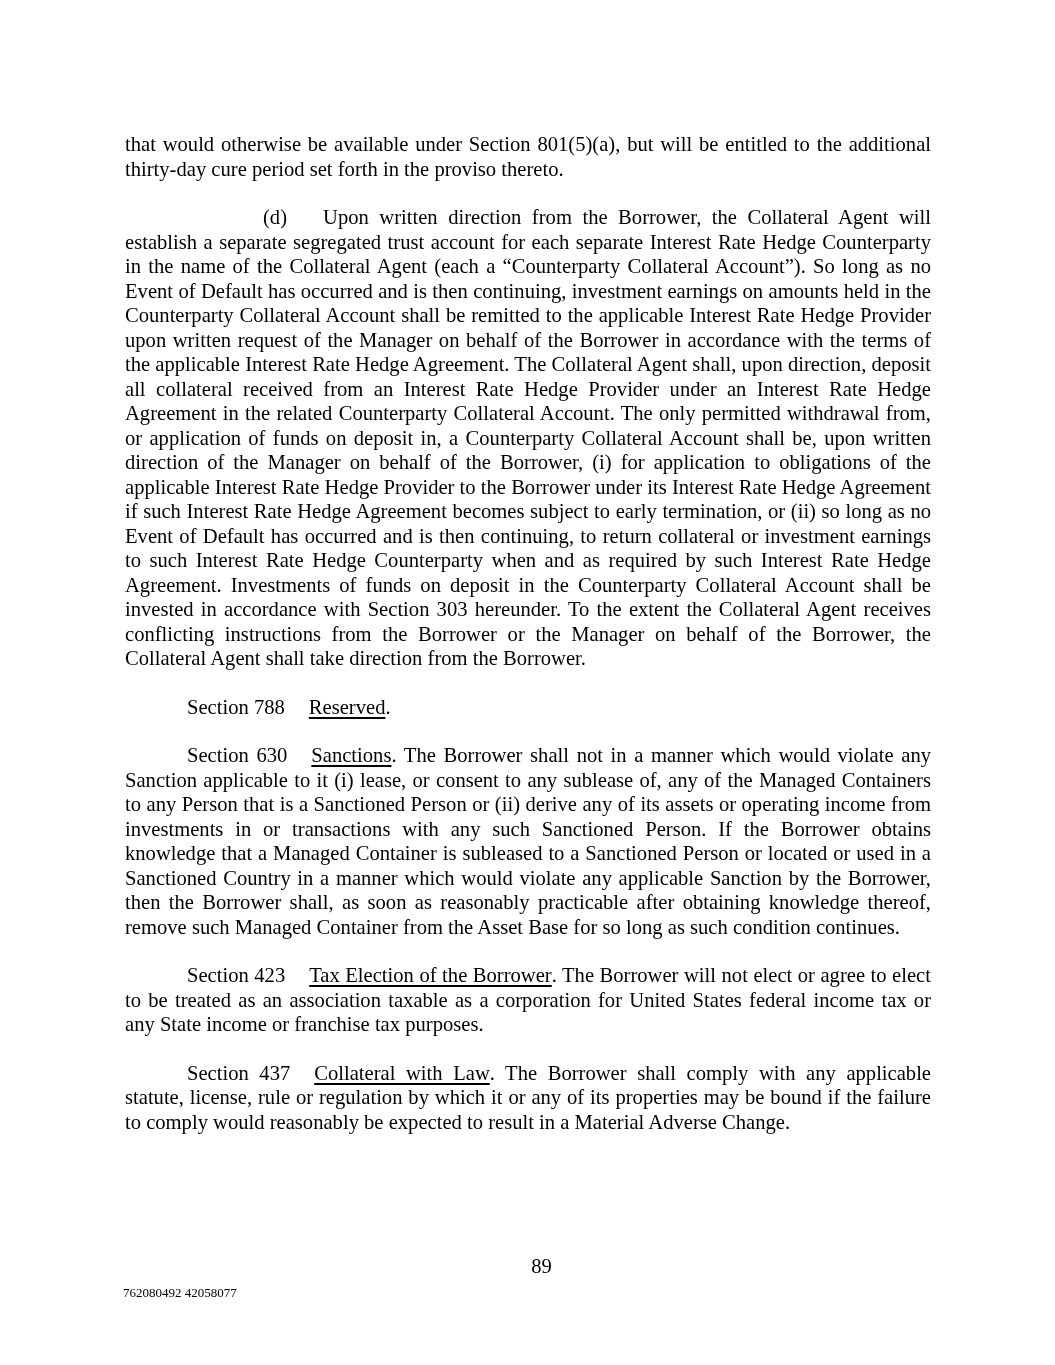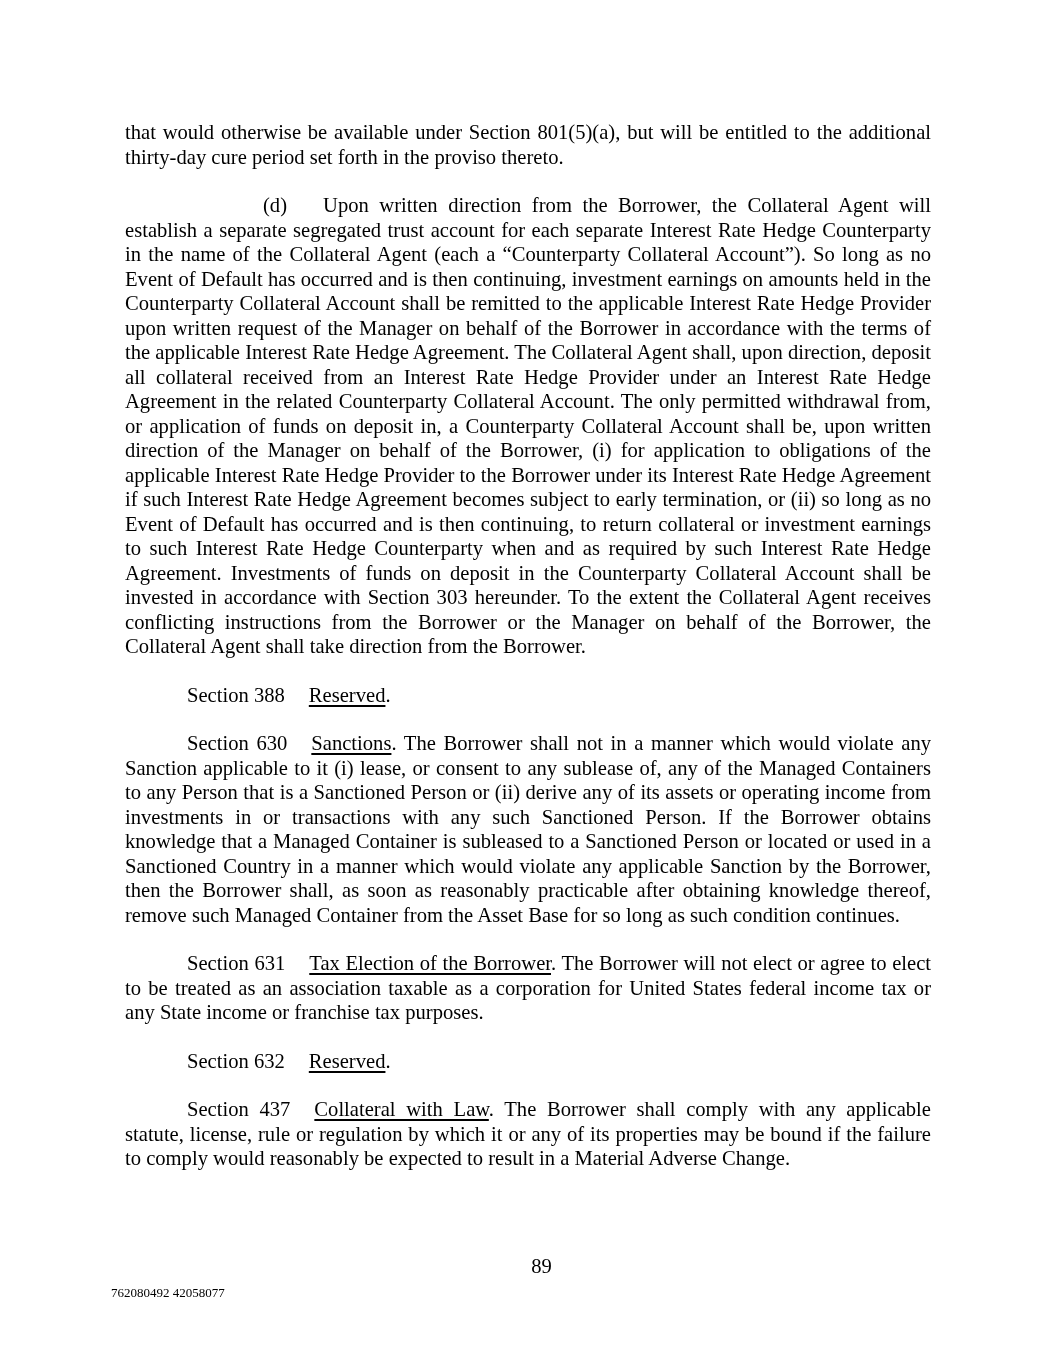--- a/index.html
+++ b/index.html
@@ -22,73 +22,73 @@
     top: 120px;
     width: 806px;
     font-size: 20.6px;
     line-height: 24.5px;
     text-align: justify;
   }
   .para {
     margin: 0 0 24px 0;
   }
   
-  .para.no-indent { text-indent: 0; }
+  .para.no-indent { text-indent: 0; margin-top: 12px; }
   
   .para.sub-indent { text-indent: 138px; }
   
   .para.sec-indent { text-indent: 62px; }
   .tab-sub {
     display: inline-block;
     width: 36px;
   }
   .tab-sec {
     display: inline-block;
     width: 24px;
   }
   .underlined {
     text-decoration: underline;
     text-underline-offset: 3px;
+    font-family: Liberation Serif, serif;
   }
   .page-number {
     position: absolute;
     left: 0;
     top: 1254px;
     width: 1055px;
     text-align: center;
     font-size: 20.6px;
     line-height: 24.5px;
     margin-left: 14px;
   }
   .doc-id-footer {
     position: absolute;
-    left: 111px;
+    left: 123px;
     top: 1285px;
     font-size: 13px;
     line-height: 16px;
   }
 </style>
 </head>
 <body>
 
 <div class="page">
   <div class="content">
 
     <p class="para no-indent"><span>that would otherwise be available under Section 801(5)(a), but will be entitled to the additional thirty-day cure period set forth in the proviso thereto.</span></p>
 
 
     <p class="para sub-indent"><span>(d)</span><span class="tab-sub"></span><span>Upon written direction from the Borrower, the Collateral Agent will establish a separate segregated trust account for each separate Interest Rate Hedge Counterparty in the name of the Collateral Agent (each a “Counterparty Collateral Account”). So long as no Event of Default has occurred and is then continuing, investment earnings on amounts held in the Counterparty Collateral Account shall be remitted to the applicable Interest Rate Hedge Provider upon written request of the Manager on behalf of the Borrower in accordance with the terms of the applicable Interest Rate Hedge Agreement.  The Collateral Agent shall, upon direction, deposit all collateral received from an Interest Rate Hedge Provider under an Interest Rate Hedge Agreement in the related Counterparty Collateral Account. The only permitted withdrawal from, or application of funds on deposit in, a Counterparty Collateral Account shall be, upon written direction of the Manager on behalf of the Borrower, (i) for application to obligations of the applicable Interest Rate Hedge Provider to the Borrower under its Interest Rate Hedge Agreement if such Interest Rate Hedge Agreement becomes subject to early termination, or (ii) so long as no Event of Default has occurred and is then continuing, to return collateral or investment earnings to such Interest Rate Hedge Counterparty when and as required by such Interest Rate Hedge Agreement. Investments of funds on deposit in the Counterparty Collateral Account shall be invested in accordance with Section 303 hereunder. To the extent the Collateral Agent receives conflicting instructions from the Borrower or the Manager on behalf of the Borrower, the Collateral Agent shall take direction from the Borrower.</span></p>
 
-    <p class="para sec-indent"><span>Section 388</span><span class="tab-sec"></span><span class="underlined">Reserved</span><span>.</span></p>
+    <p class="para sec-indent"><span>Section 788</span><span class="tab-sec"></span><span class="underlined">Reserved</span><span>.</span></p>
 
     <p class="para sec-indent"><span>Section 630</span><span class="tab-sec"></span><span class="underlined">Sanctions</span><span>.  The Borrower shall not in a manner which would violate any Sanction applicable to it (i) lease, or consent to any sublease of, any of the Managed Containers to any Person that is a Sanctioned Person or (ii) derive any of its assets or operating income from investments in or transactions with any such Sanctioned Person.  If the Borrower obtains knowledge that a Managed Container is subleased to a Sanctioned Person or located or used in a Sanctioned Country in a manner which would violate any applicable Sanction by the Borrower, then the Borrower shall, as soon as reasonably practicable after obtaining knowledge thereof, remove such Managed Container from the Asset Base for so long as such condition continues.</span></p>
 
-    <p class="para sec-indent"><span>Section 631</span><span class="tab-sec"></span><span class="underlined">Tax Election of the Borrower</span><span>.  The Borrower will not elect or agree to elect to be treated as an association taxable as a corporation for United States federal income tax or any State income or franchise tax purposes.</span></p>
+    <p class="para sec-indent"><span>Section 423</span><span class="tab-sec"></span><span class="underlined">Tax Election of the Borrower</span><span>.  The Borrower will not elect or agree to elect to be treated as an association taxable as a corporation for United States federal income tax or any State income or franchise tax purposes.</span></p>
 
-    <p class="para sec-indent"><span>Section 632</span><span class="tab-sec"></span><span class="underlined">Reserved</span><span>.</span></p>
 
     <p class="para sec-indent"><span>Section 437</span><span class="tab-sec"></span><span class="underlined">Collateral with Law</span><span>.  The Borrower shall comply with any applicable statute, license, rule or regulation by which it or any of its properties may be bound if the failure to comply would reasonably be expected to result in a Material Adverse Change.</span></p>
 
   </div>
 
   <div class="page-number">89</div>
   <div class="doc-id-footer">762080492 42058077</div>
 </div>
 
 </body></html>

